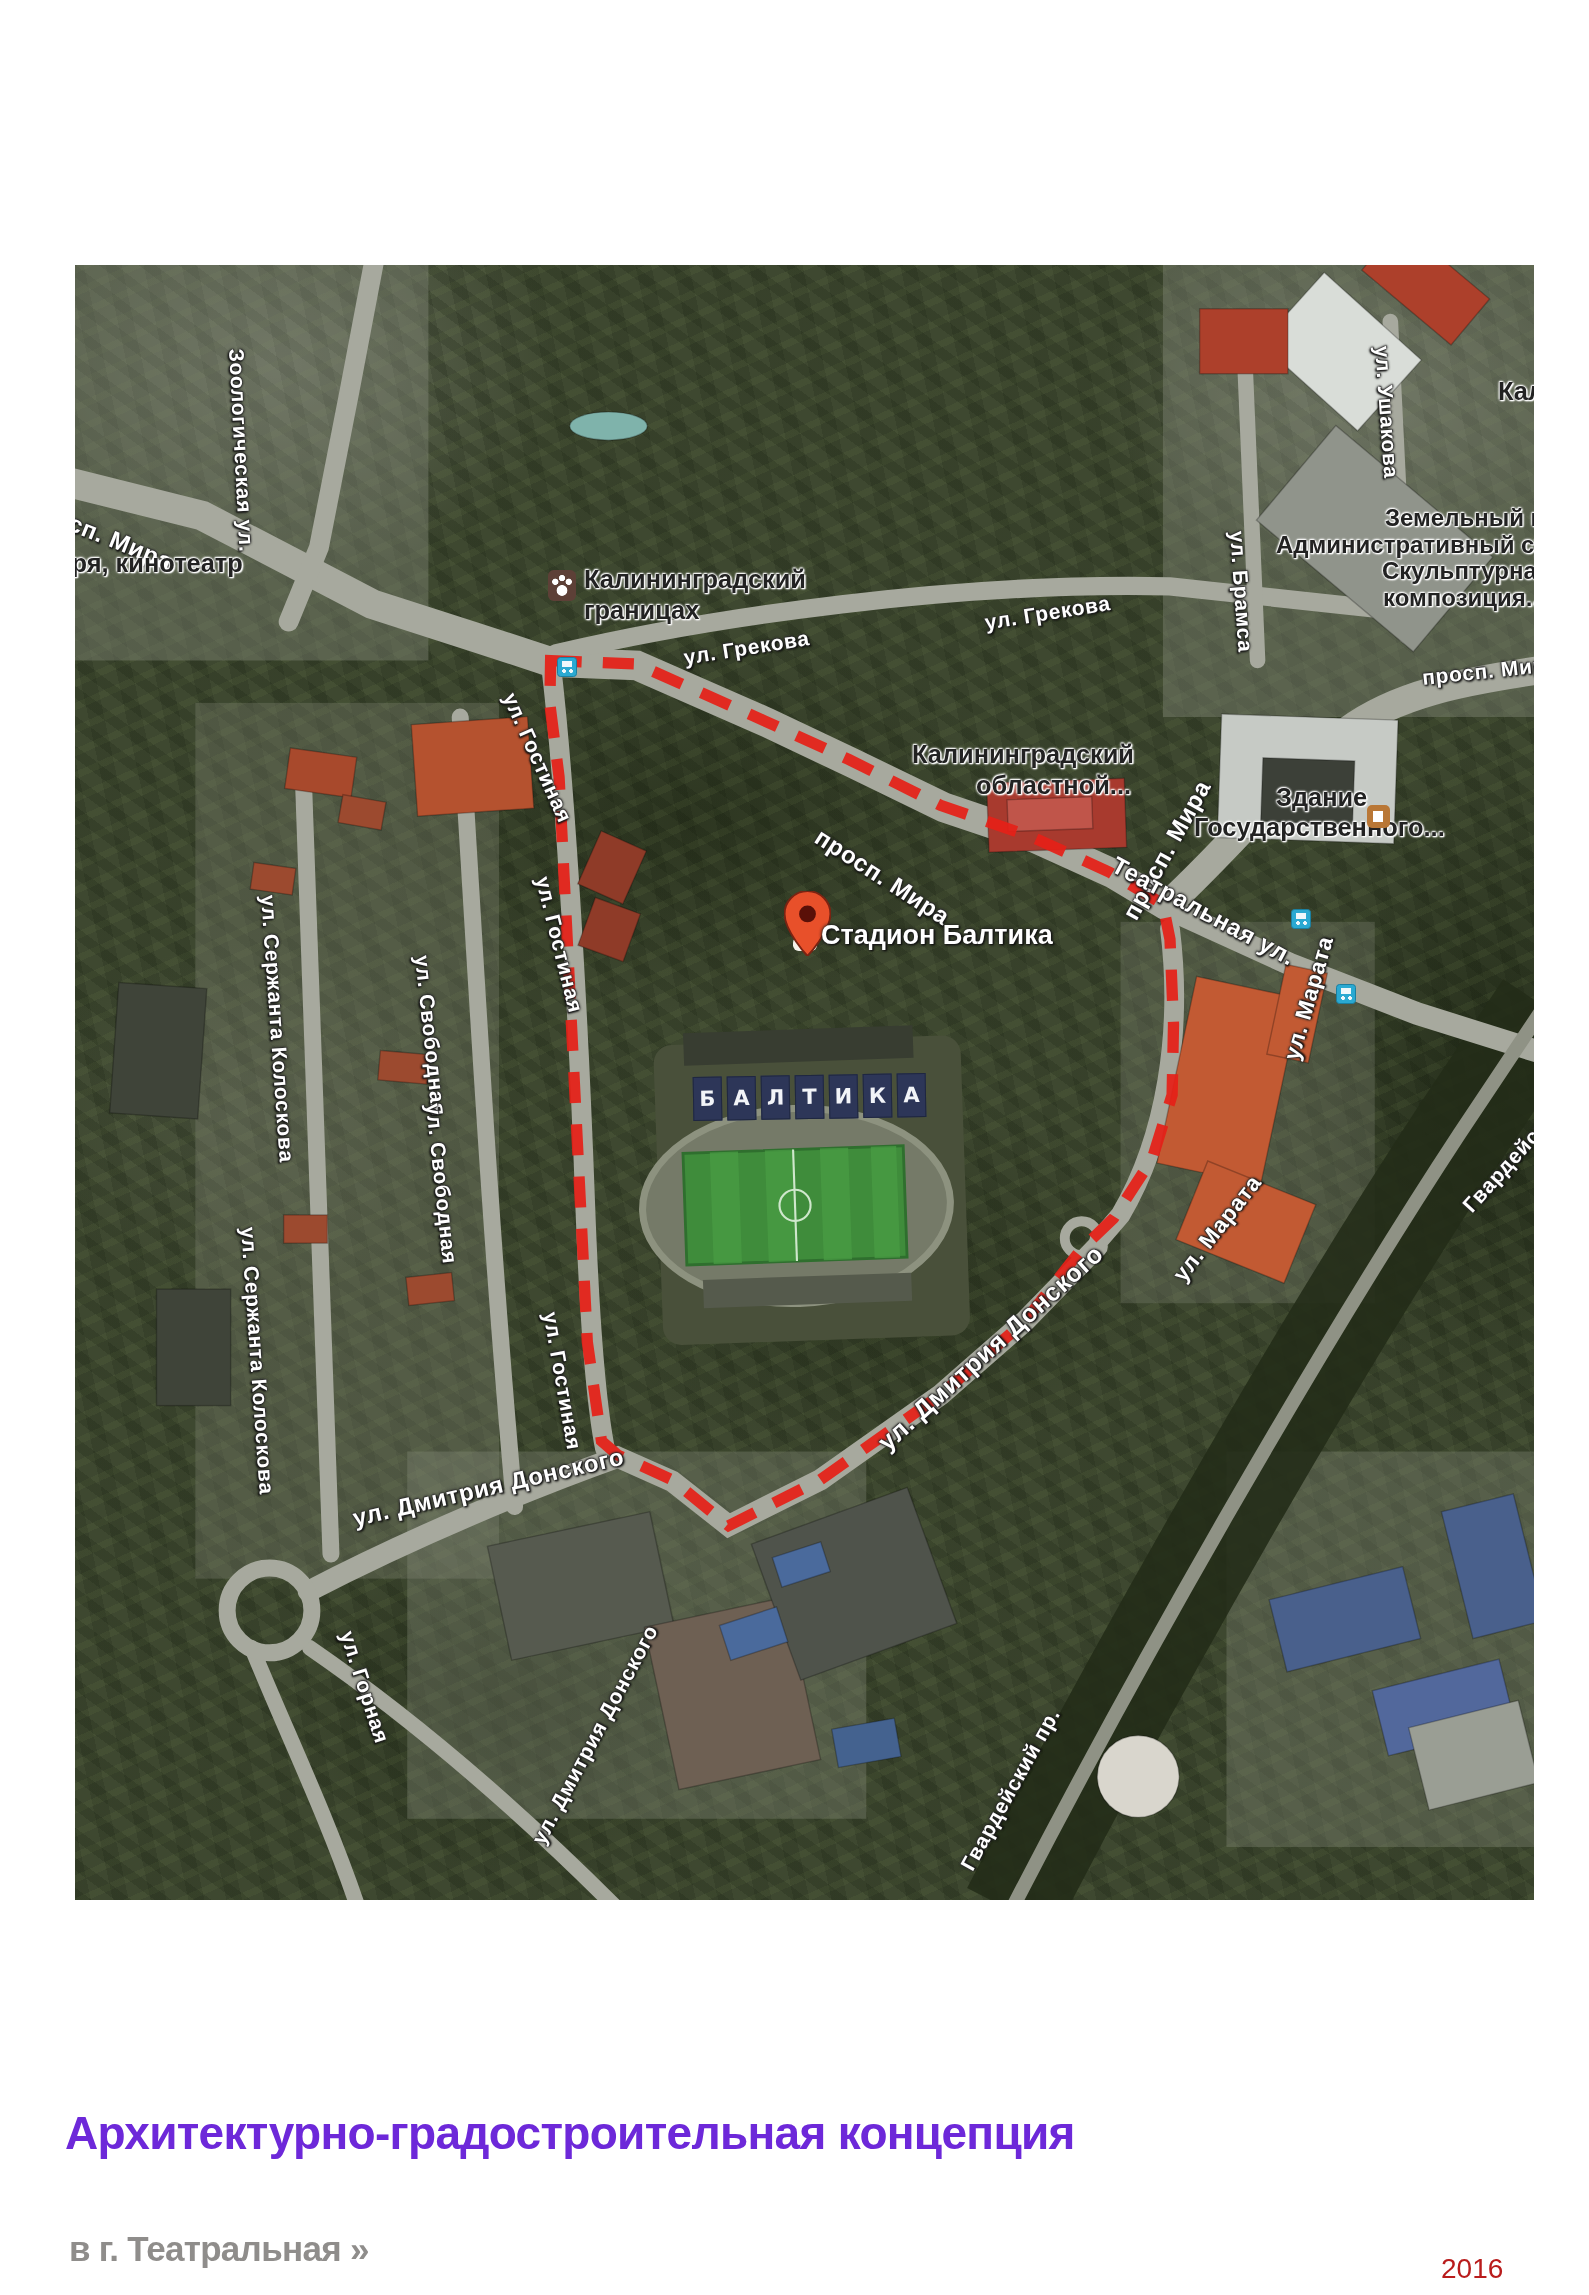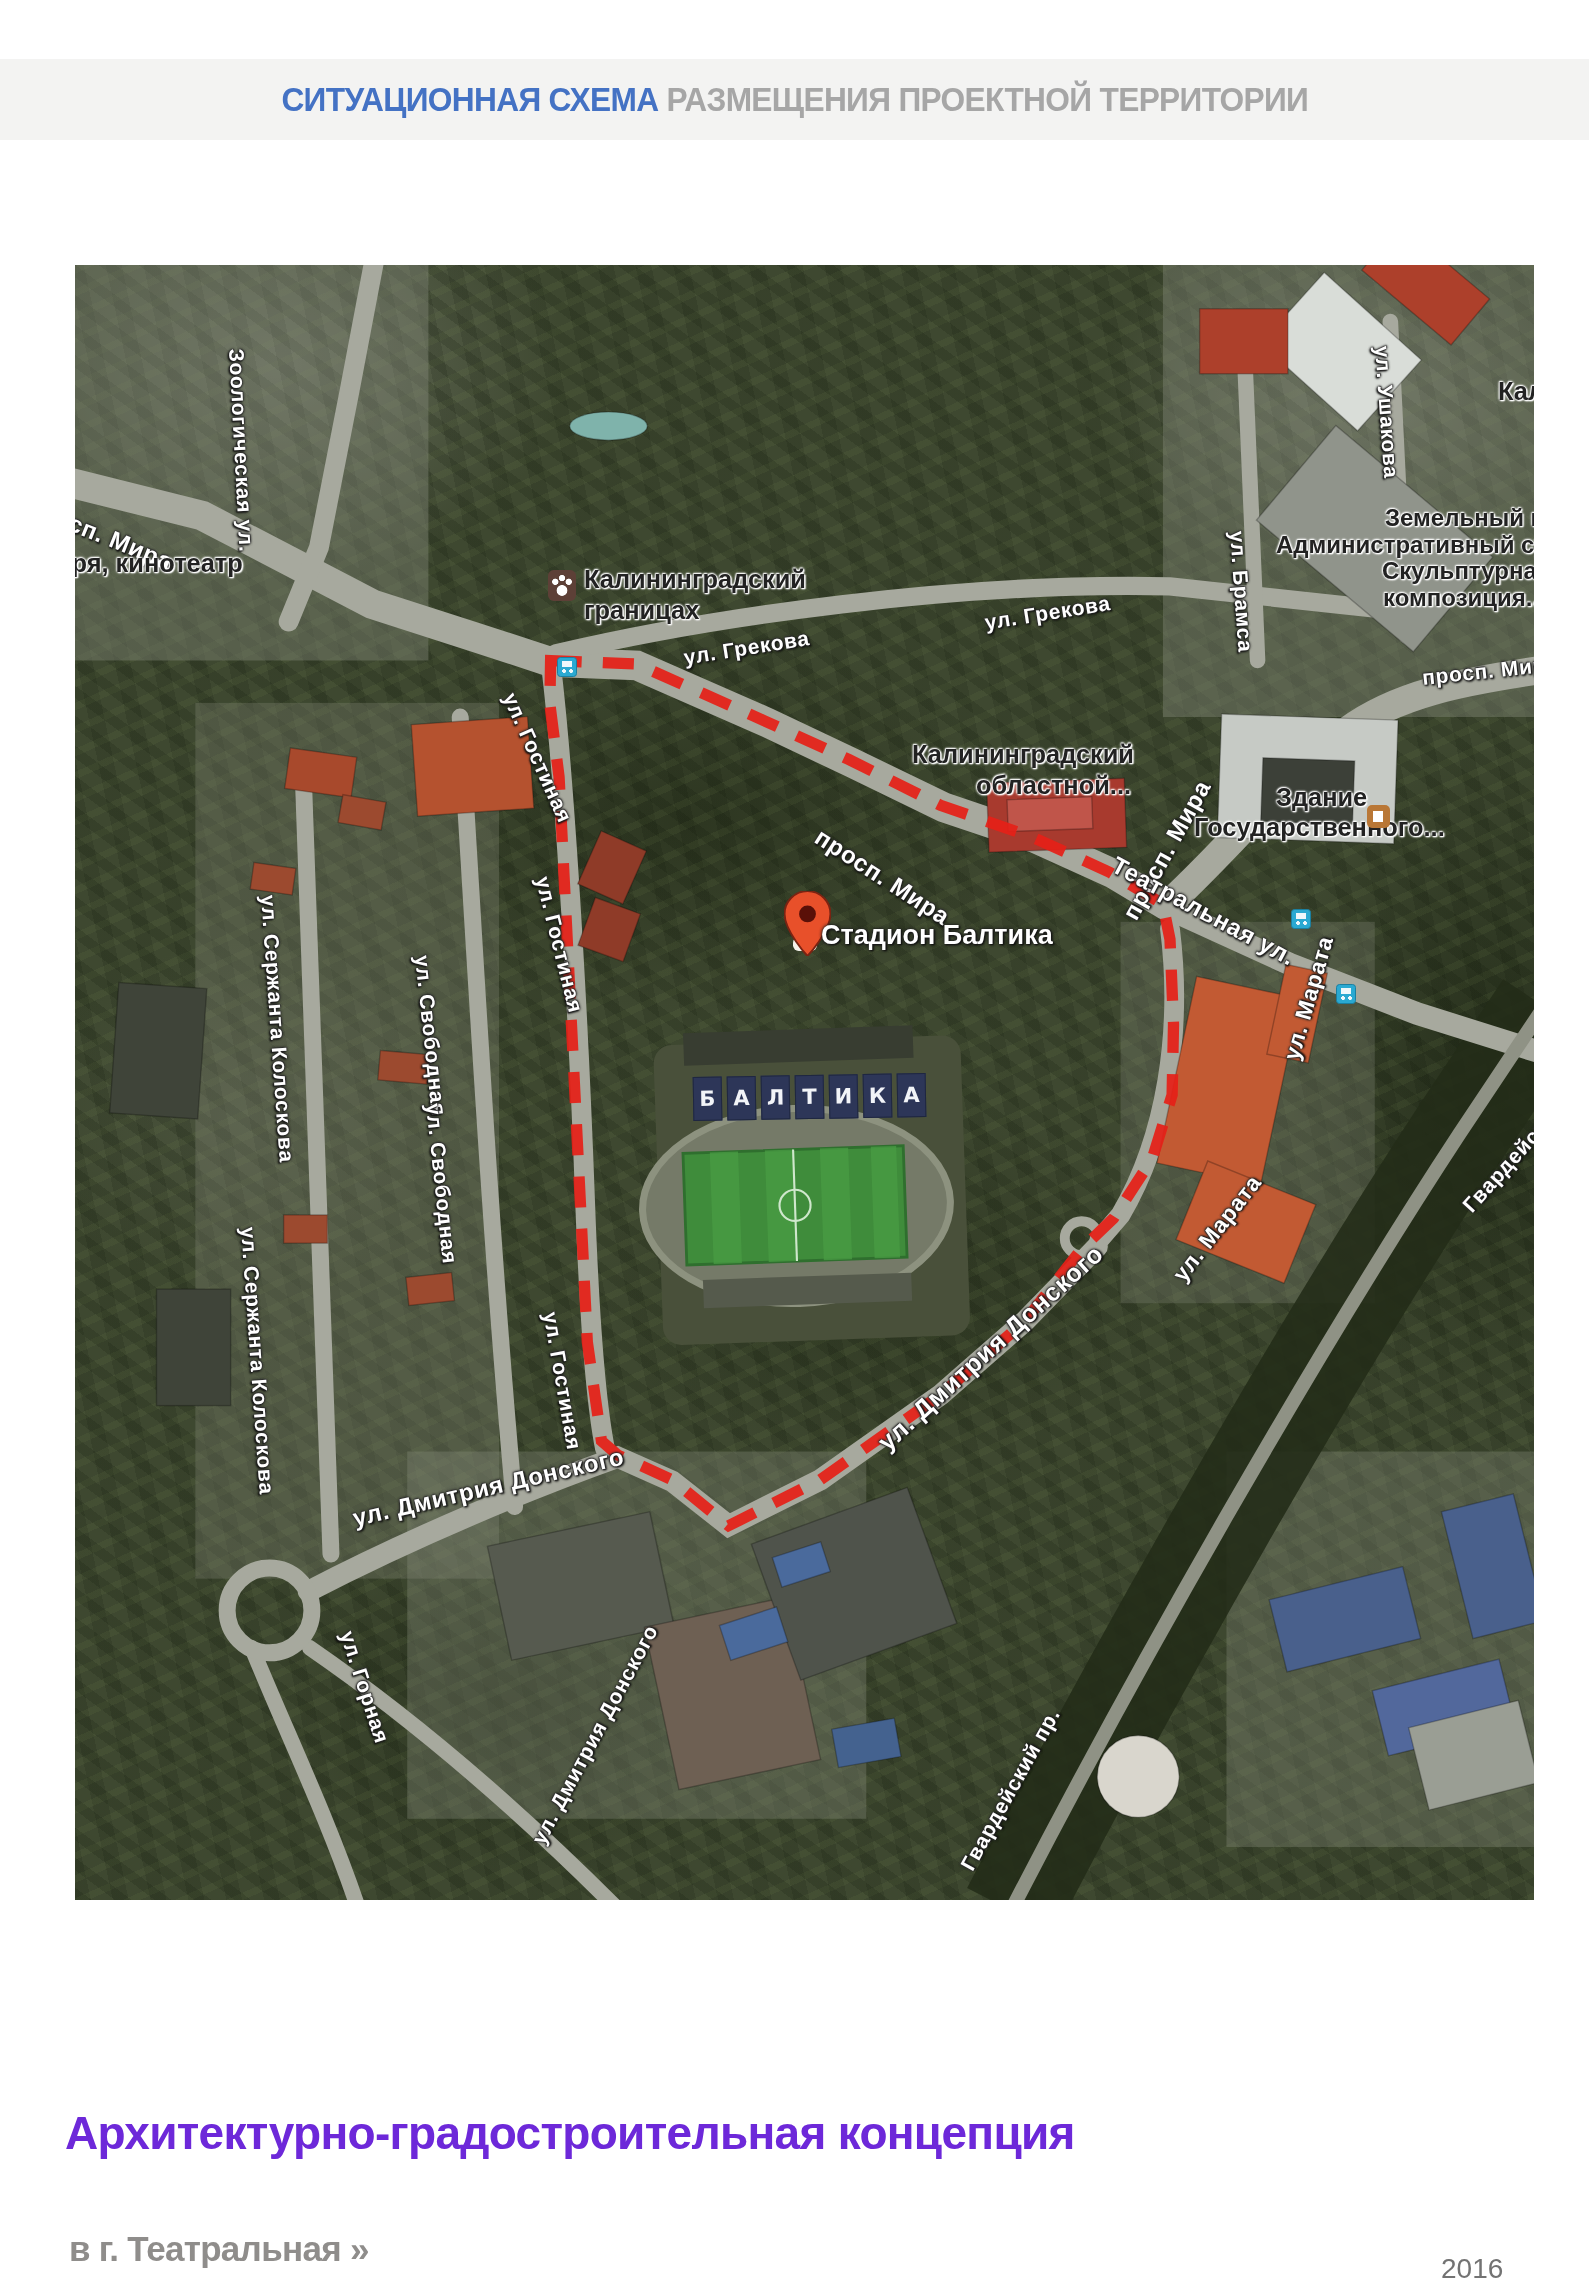--- a/index.html
+++ b/index.html
@@ -53,30 +53,27 @@
         radial-gradient(circle at 26% 38%, #fff 0 2.8px, transparent 3.5px),
         radial-gradient(circle at 50% 26%, #fff 0 2.8px, transparent 3.5px),
         radial-gradient(circle at 74% 38%, #fff 0 2.8px, transparent 3.5px);}
   .gov{position:absolute;left:1292px;top:540px;width:22.6px;height:22.6px;border-radius:5px;background:#b97736;
       background-image:linear-gradient(#fff,#fff);background-size:10px 11.3px;background-position:6.4px 5.7px;background-repeat:no-repeat;}
   
   .concept-title{position:absolute;left:65px;top:2106px;font-size:46px;font-weight:bold;letter-spacing:-0.7px;color:#6d28d9;white-space:nowrap;}
   .band{position:absolute;left:0;top:2182px;width:1589px;height:45px;background:#aba7a3;}
   .band-text{position:absolute;left:67px;top:5.7px;font-size:31px;font-weight:bold;letter-spacing:-0.7px;color:#ffffff;white-space:nowrap;}
   .band-line2{position:absolute;left:69px;top:2229px;font-size:35px;font-weight:bold;letter-spacing:-0.7px;color:#8f8d8b;white-space:nowrap;}
-  .year{position:absolute;left:1441px;top:2253px;font-size:28px;color:#737373;}
+  .year{position:absolute;left:1441px;top:2253px;font-size:28px;color:#b91c1c;}
 </style>
 </head>
 <body>
 
 <div class="page">
 
-  <div class="header-strip">
-    <div class="title"><span class="t-blue">СИТУАЦИОННАЯ СХЕМА</span><span class="t-gray"> РАЗМЕЩЕНИЯ ПРОЕКТНОЙ ТЕРРИТОРИИ</span></div>
-  </div>
 
   <div class="map">
 
     <svg class="map-svg" width="1459" height="1635" viewBox="0 0 2065 2315">
 
       <g fill="#878b7c">
         <rect x="-20" y="-20" width="520" height="580" opacity=".40"></rect>
         <rect x="1540" y="-20" width="560" height="660" opacity=".40"></rect>
         <rect x="170" y="620" width="430" height="1240" opacity=".30"></rect>
         <rect x="470" y="1680" width="650" height="520" opacity=".35"></rect>

